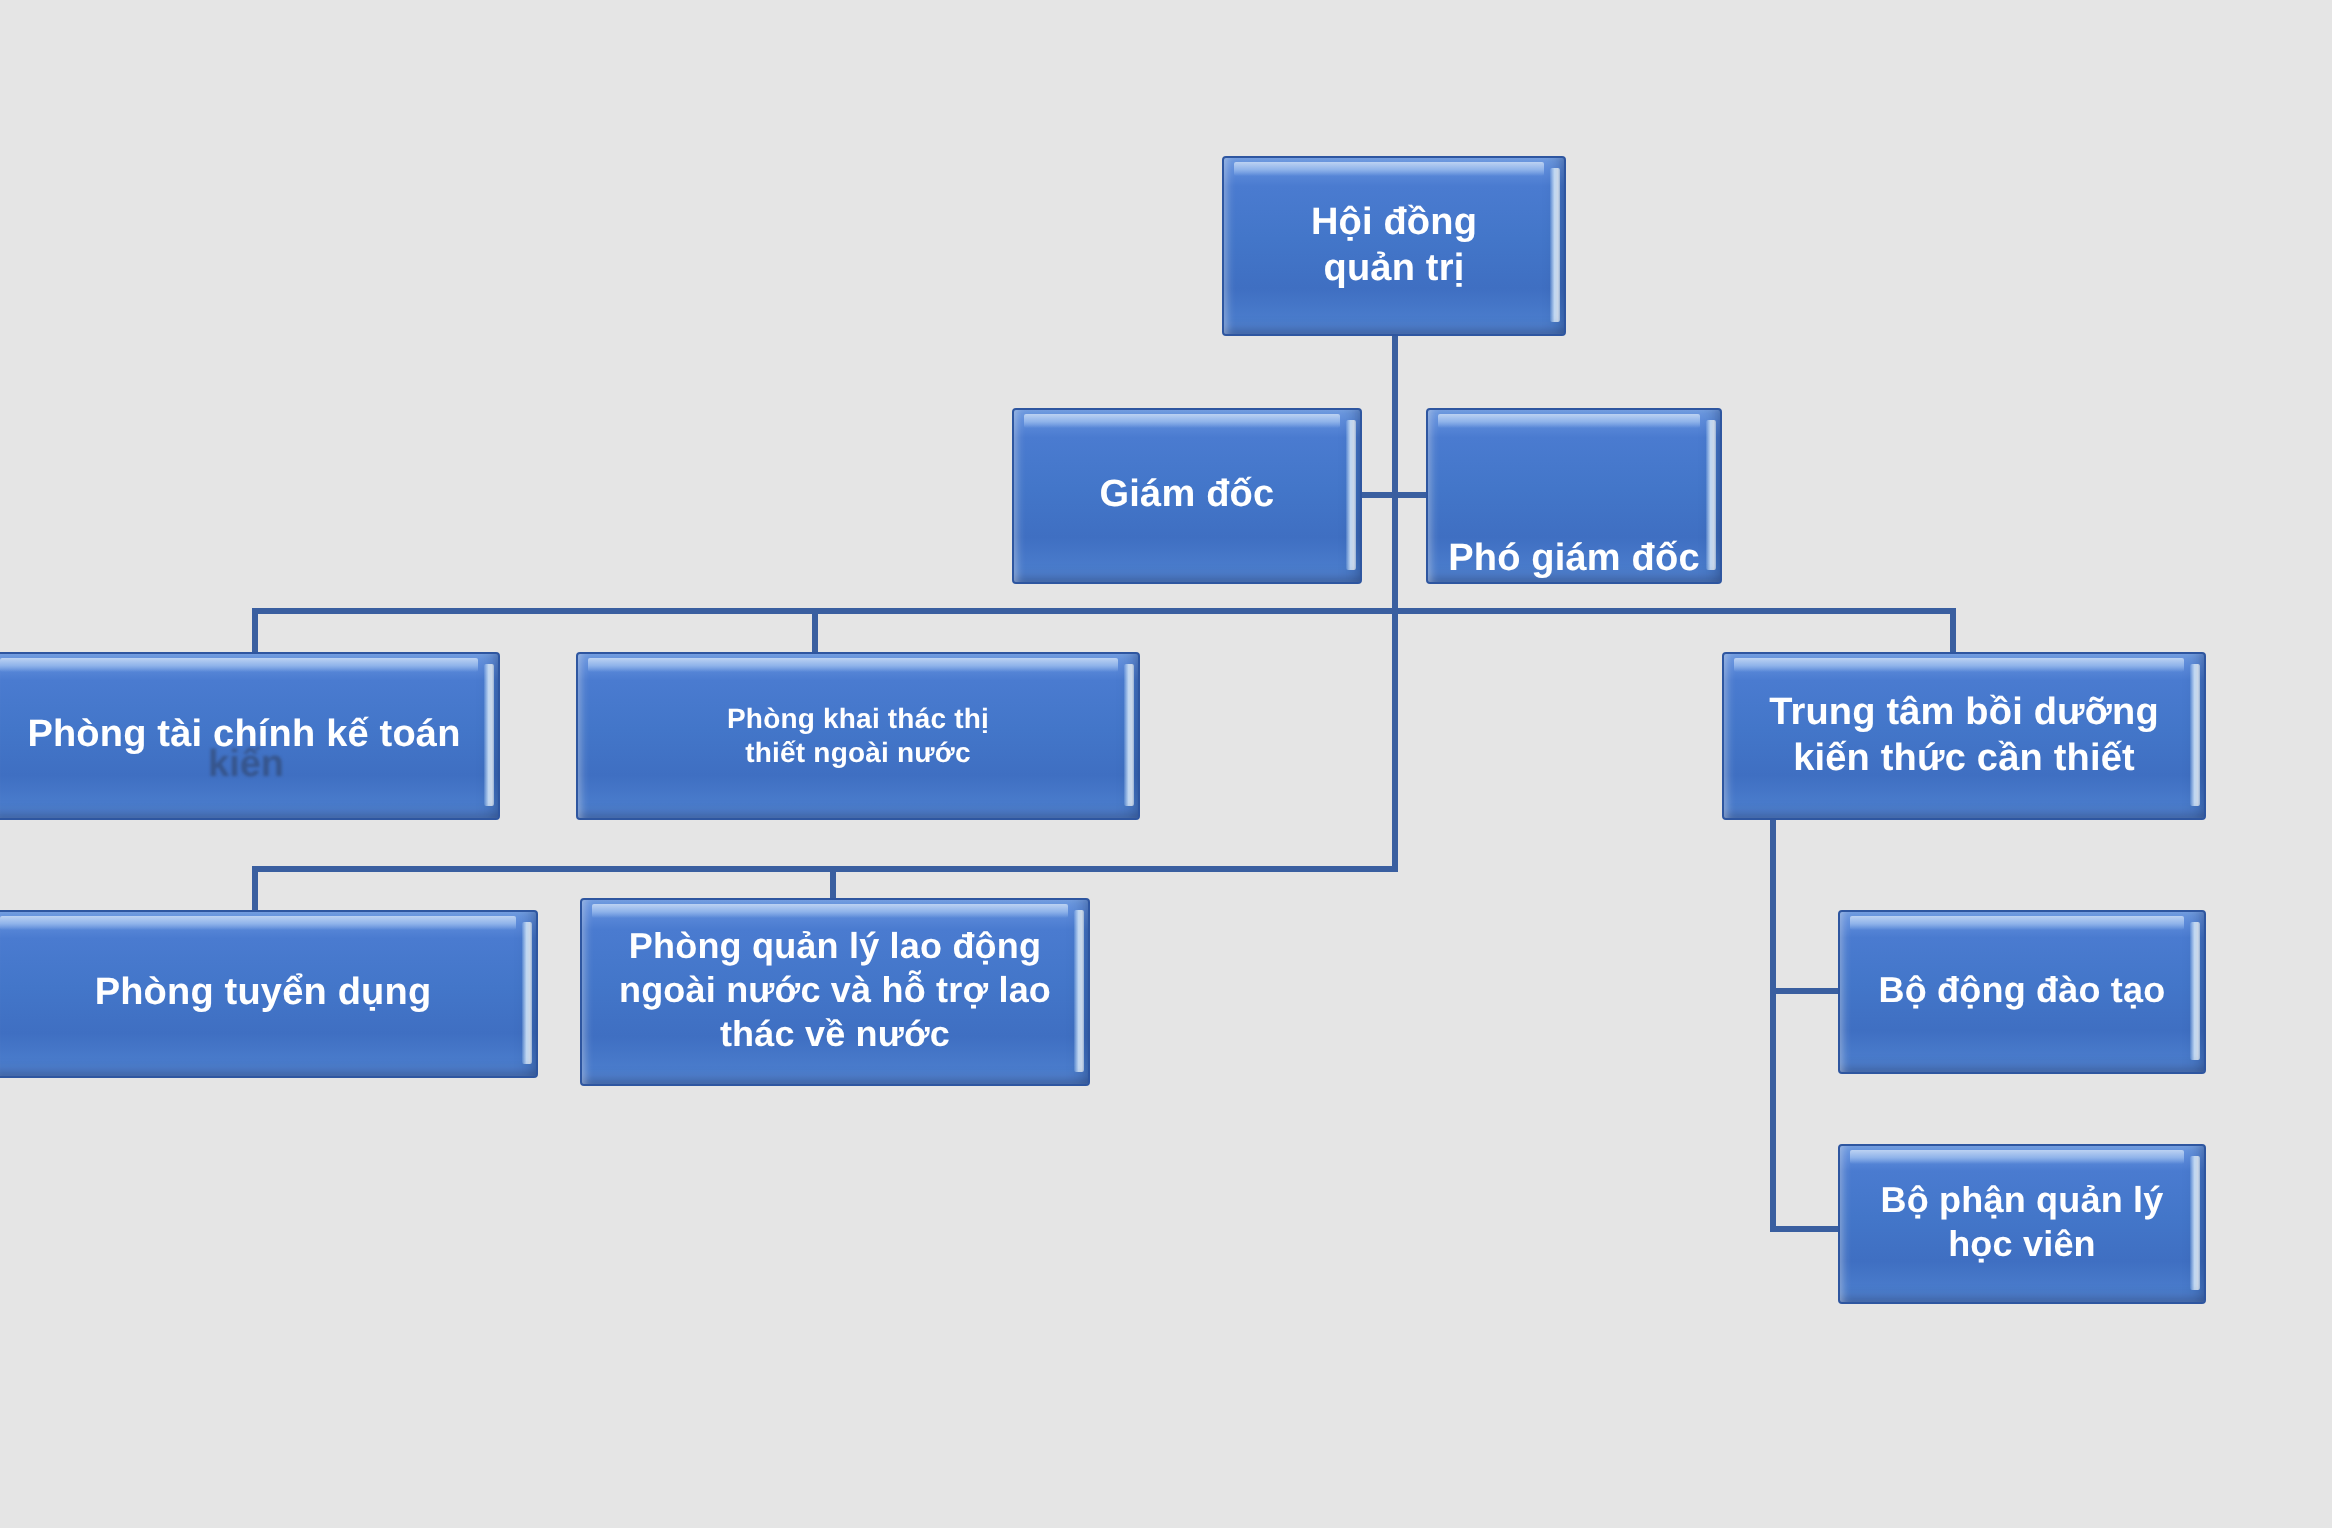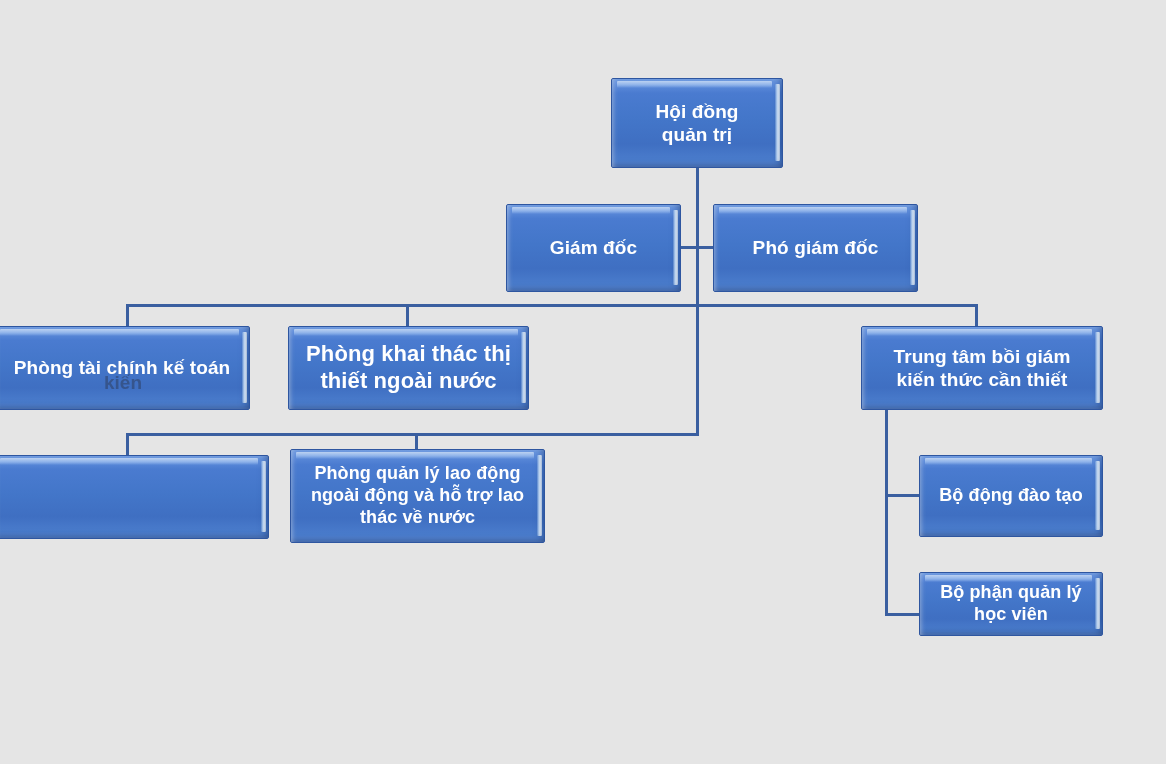--- a/index.html
+++ b/index.html
@@ -99,28 +99,28 @@
     z-index: 1;
     box-shadow:
       inset 4px 0 5px -3px rgba(255,255,255,0.45),
       inset 0 -5px 6px -3px rgba(20,45,95,0.55),
       inset -9px 0 8px -7px rgba(20,45,95,0.35);
   }
 
   
   #n-hdqt       { left: 611px;  top: 78px;  width: 172px; height: 90px;  font-size: 19px; }
   #n-gd         { left: 506px;  top: 204px; width: 175px; height: 88px;  font-size: 19px; justify-content: center; }
-  #n-pgd        { left: 713px;  top: 204px; width: 205px; height: 88px;  font-size: 19px; }
+  #n-pgd        { left: 713px;  top: 204px; width: 148px; height: 88px;  font-size: 19px; align-items: flex-end; }
   #n-tckt       { left: -6px;   top: 326px; width: 256px; height: 84px;  font-size: 19px; }
-  #n-khaithac   { left: 288px;  top: 326px; width: 241px; height: 84px;  font-size: 22px; }
+  #n-khaithac   { left: 288px;  top: 326px; width: 282px; height: 84px;  font-size: 14px; }
   #n-trungtam   { left: 861px;  top: 326px; width: 242px; height: 84px;  font-size: 19px; }
   #n-tuyendung  { left: -6px;   top: 455px; width: 275px; height: 84px;  font-size: 19px; }
   #n-quanly     { left: 290px;  top: 449px; width: 255px; height: 94px;  font-size: 18px; text-align: center; }
   #n-daotao     { left: 919px;  top: 455px; width: 184px; height: 82px;  font-size: 18px; }
-  #n-hocvien    { left: 919px;  top: 572px; width: 184px; height: 64px;  font-size: 18px; }
+  #n-hocvien    { left: 919px;  top: 572px; width: 184px; height: 80px;  font-size: 18px; }
 
   
   #artifact-chinh {
     position: absolute;
     left: 104px;
     top: 372px;
     font-size: 19px;
     font-weight: bold;
     color: rgba(40,45,60,0.40);
     filter: blur(0.7px);
@@ -186,34 +186,37 @@
     <div class="bevel"></div>
     <div class="label">
       <span>Phòng khai thác thị</span><br>
       <span>thiết ngoài nước</span>
     </div>
   </div>
 
   <div class="node" id="n-trungtam">
     <div class="bevel"></div>
     <div class="label">
-      <span>Trung tâm bồi giám</span><br>
+      <span>Trung tâm bồi dưỡng</span><br>
       <span>kiến thức cần thiết</span>
     </div>
   </div>
 
   <div class="node" id="n-tuyendung">
     <div class="bevel"></div>
+    <div class="label">
+      <span>Phòng tuyển dụng</span>
+    </div>
   </div>
 
   <div class="node" id="n-quanly">
     <div class="bevel"></div>
     <div class="label">
       <span>Phòng quản lý lao động</span><br>
-      <span>ngoài động và hỗ trợ lao</span><br>
+      <span>ngoài nước và hỗ trợ lao</span><br>
       <span>thác về nước</span>
     </div>
   </div>
 
   <div class="node" id="n-daotao">
     <div class="bevel"></div>
     <div class="label">
       <span>Bộ động đào tạo</span>
     </div>
   </div>

